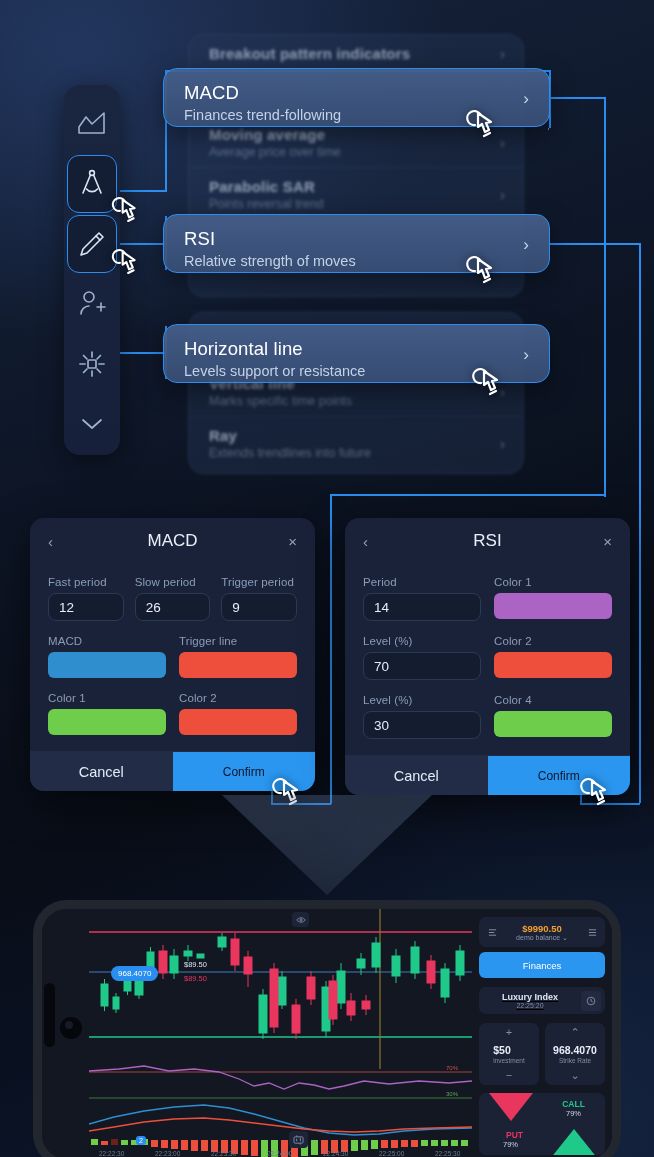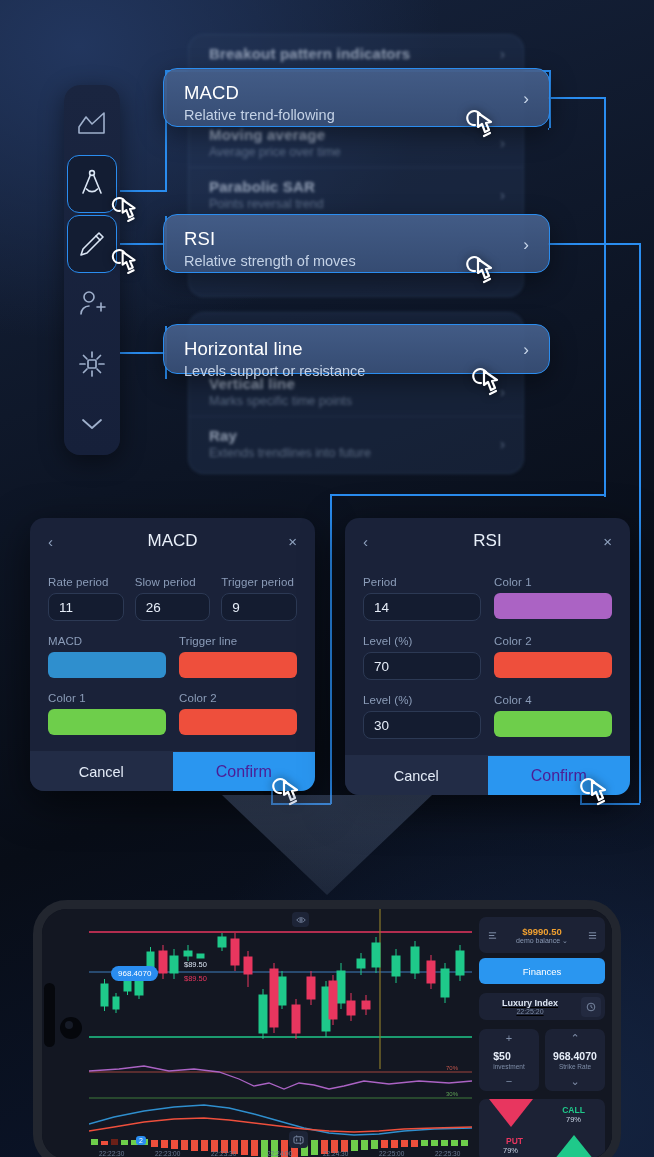--- a/index.html
+++ b/index.html
@@ -136,21 +136,21 @@
   .grid3 { display: grid; grid-template-columns: 1fr 1fr 1fr; gap: 11px; }
   .grid2 { display: grid; grid-template-columns: 1fr 1fr; gap: 13px; }
   .rowgap { margin-top: 14px; }
   .dlg-foot { display: flex; height: 40px; border-top: 1px solid #222c45; }
   .btn-cancel {
     flex: 1; display: flex; align-items: center; justify-content: center;
     background: #222c46; color: #e3ebf7; font-size: 14.5px;
   }
   .btn-confirm {
     flex: 1; display: flex; align-items: center; justify-content: center;
-    background: #2a96f0; color: #4c1d95; font-size: 16px;
+    background: #2a96f0; color: #0f172a; font-size: 12px;
   }
 
   
   #bigarrow { position: absolute; left: 222px; top: 795px; }
 
   
   #phone {
     position: absolute; left: 33px; top: 900px;
     width: 588px; height: 268px;
     background: #10141f;
@@ -168,21 +168,21 @@
     background: #05070c; border-radius: 50%; z-index: 5;
   }
   #lens::after {
     content:''; position:absolute; left:5px; top:4px; width:8px; height:8px;
     border-radius:50%; background:#161b27;
   }
   #chartpane { position: relative; margin-left: 47px; width: 383px; background: #131722; }
   #sidepane { flex: 1; background: #131722; padding: 8px 7px; }
 
   .sp-card { background: #1c2235; border-radius: 7px; }
-  .sp-balance { display: flex; align-items: center; height: 36px; }
+  .sp-balance { display: flex; align-items: center; height: 30px; }
   .sp-balance .bars {
     width: 26px; display:flex; align-items:center; justify-content:center; color:#7f8ea8;
   }
   .sp-balance .mid { flex:1; text-align:center; }
   .sp-balance .amt { font-size: 9.5px; color: #f0a030; font-weight: 700; }
   .sp-balance .lbl { font-size: 7px; color: #8a99b3; }
   .sp-finances {
     margin-top: 5px; height: 26px; background: #2a96f0; border-radius: 6px;
     display:flex; align-items:center; justify-content:center;
     font-size: 9.5px; color:#fff;
@@ -323,31 +323,31 @@
     </div>
     <div class="tool">
       <svg width="22" height="14" viewBox="0 0 22 14" fill="none" stroke="currentColor" stroke-width="1.8" stroke-linecap="round" stroke-linejoin="round">
         <path d="M2 3 L11 11 L20 3"></path>
       </svg>
     </div>
   </div>
 
   <div class="optcard" style="left:163px; top:68px; width:387px; height:59px;">
     <div class="title">MACD</div>
-    <div class="sub">Relative trend-following</div>
+    <div class="sub">Finances trend-following</div>
     <div class="chev">›</div>
   </div>
 
   <div class="optcard" style="left:163px; top:214px; width:387px; height:59px;">
     <div class="title">RSI</div>
     <div class="sub">Relative strength of moves</div>
     <div class="chev">›</div>
   </div>
 
-  <div class="optcard" style="left:163px; top:324px; width:387px; height:50px;">
+  <div class="optcard" style="left:163px; top:324px; width:387px; height:59px;">
     <div class="title">Horizontal line</div>
     <div class="sub">Levels support or resistance</div>
     <div class="chev">›</div>
   </div>
 
   <svg class="cursor" style="left:462px; top:100px;" width="48" height="48" viewBox="0 0 48 48" fill="none" stroke="#ffffff" stroke-width="2.2" stroke-linecap="round" stroke-linejoin="round">
     <path d="M18 14 a7 7 0 1 0 -5 11"></path>
     <path d="M16 13 v14 l4 -3 l3 8 l4 -2 l-3 -7 l5 -1 z"></path>
     <path d="M22 36 l6 -3"></path>
   </svg>
@@ -374,22 +374,22 @@
 
   <div class="dialog" style="left:30px; top:518px; width:285px;">
     <div class="dlg-head">
       <span class="back">‹</span>
       <span class="ttl">MACD</span>
       <span class="close">×</span>
     </div>
     <div class="dlg-body">
       <div class="grid3">
         <div>
-          <div class="fld-label">Rate period</div>
-          <div class="num-input">11</div>
+          <div class="fld-label">Fast period</div>
+          <div class="num-input">12</div>
         </div>
         <div>
           <div class="fld-label">Slow period</div>
           <div class="num-input">26</div>
         </div>
         <div>
           <div class="fld-label">Trigger period</div>
           <div class="num-input">9</div>
         </div>
       </div>

